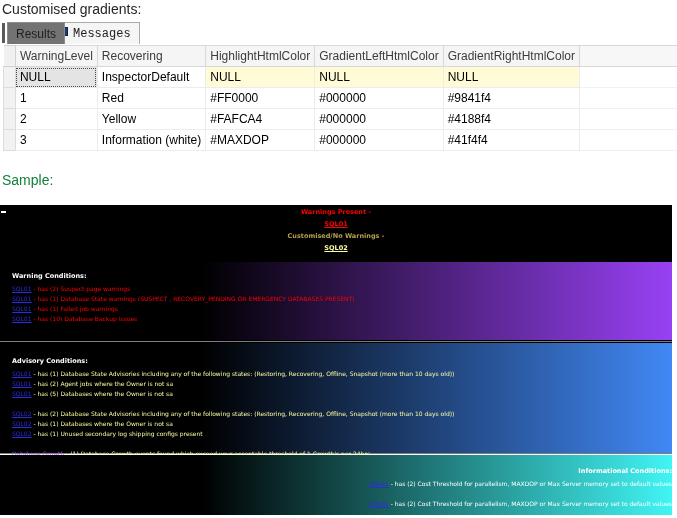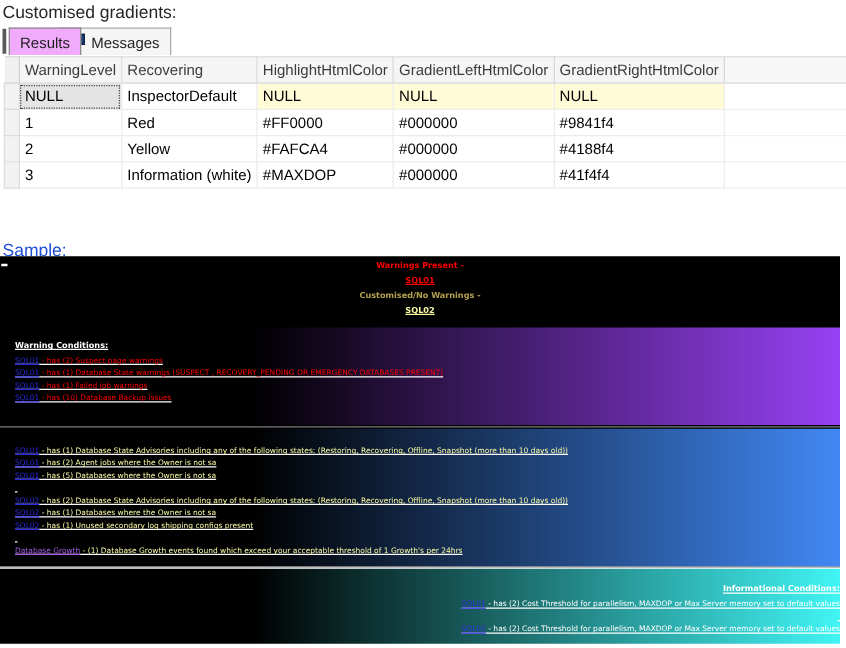--- a/index.html
+++ b/index.html
@@ -1,27 +1,27 @@
 <!DOCTYPE html>
 <html><head>
 <meta charset="utf-8">
 <style>
   html,body{margin:0;padding:0;background:#fff;}
   .stage{position:relative;width:677px;height:518px;background:#fff;overflow:hidden;
          font-family:"Liberation Sans",sans-serif;}
   .page-title{position:absolute;left:2px;top:1px;font-size:14px;color:#262626;}
-  .sample-title{position:absolute;left:2px;top:192px;font-size:14px;color:#1d4ed8;}
+  .sample-title{position:absolute;left:2px;top:172px;font-size:14px;color:#15803d;}
 
   
   .tabstrip{position:absolute;left:0;top:22px;width:677px;height:23px;}
   .vbar{position:absolute;left:2px;top:1px;width:3px;height:20px;background:#5a5a5a;}
   .tab{position:absolute;top:0;height:22px;display:flex;align-items:center;box-sizing:border-box;
        font-size:12px;color:#1e1e1e;padding:0 8px;cursor:default;}
-  .tab-results{left:7px;background:#f0abfc;border:1px solid #8c8c8c;border-bottom:none;z-index:2;}
-  .tab-messages{left:49px;background:#f5f5f5;border:1px solid #ababab;border-bottom:none;gap:5px;padding-left:5px;}
+  .tab-results{left:7px;background:#737373;border:1px solid #8c8c8c;border-bottom:none;z-index:2;}
+  .tab-messages{left:49px;background:#f5f5f5;border:1px solid #ababab;border-bottom:none;gap:5px;padding-left:5px;font-family:Liberation Mono, monospace;}
   .msg-icon{position:relative;width:13px;height:13px;flex:0 0 13px;}
   .msg-icon .pg{position:absolute;left:0;top:1px;width:8px;height:11px;background:#fff;border:1px solid #41608a;box-sizing:border-box;}
   .msg-icon .pg i{display:block;height:1px;background:#9eb0c6;margin:1px 1px 0 1px;}
   .msg-icon .bk{position:absolute;right:0;top:0;width:5px;height:9px;background:#1d3a6e;border:1px solid #10244a;box-sizing:border-box;}
 
   
   table.grid{position:absolute;left:3px;top:45px;border-collapse:collapse;table-layout:fixed;
              font-size:12px;color:#000;}
   table.grid th,table.grid td{height:21px;box-sizing:border-box;padding:0 4px;text-align:left;
              overflow:hidden;white-space:nowrap;font-weight:400;}
@@ -37,21 +37,21 @@
   
   .sample{position:absolute;left:0;top:205px;width:672px;height:244px;background:#000;
           font-family:"DejaVu Sans",sans-serif;}
   .hdrband{position:absolute;left:0;top:0;width:100%;height:55px;display:flex;flex-direction:column;
            align-items:center;box-sizing:border-box;padding-top:4px;gap:5px;
            font-size:6.5px;font-weight:700;line-height:7px;}
   .hdrband a{text-decoration:underline;cursor:pointer;}
   .artifact{position:absolute;left:1px;top:6px;width:5px;height:2px;background:#fff;}
 
   .sec{position:absolute;left:0;width:100%;box-sizing:border-box;padding:9px 0 16px 12px;
-       font-size:6px;line-height:10px;color:#fff;text-decoration:underline;}
+       font-size:6px;line-height:10px;color:#fff;}
   .sec .sec-title{font-weight:700;font-size:6.5px;margin-bottom:3px;color:#fff;white-space:nowrap;}
   .sec .item{white-space:nowrap;}
   .sec .item a{text-decoration:underline;cursor:pointer;}
   .sec-warning{top:57px;height:78px;}
   .sec-advisory{top:138px;height:110px;padding-top:13px;}
   .sec-informational{top:250px;height:60px;padding-top:11px;text-align:right;}
   .sep{position:absolute;left:0;width:100%;height:1px;background:#7d7d7d;}
   .sep1{top:136px;} .sep2{top:248px;}
 </style>
 </head>
@@ -155,20 +155,21 @@
     <div class="sep sep2"></div>
     <div id="sections-root">
         <div class="sec sec-warning" style="background: linear-gradient(90deg, rgb(0, 0, 0) 0%, rgb(0, 0, 0) 30%, rgb(152, 65, 244) 100%);">
           <div class="sec-title">Warning Conditions:</div>
           <div class="item"><a style="color: rgb(43, 43, 224);">SQL01</a><span style="color: rgb(255, 0, 0);"> - has (2) Suspect page warnings</span></div>
           <div class="item"><a style="color: rgb(43, 43, 224);">SQL01</a><span style="color: rgb(255, 0, 0);"> - has (1) Database State warnings (SUSPECT , RECOVERY_PENDING OR EMERGENCY DATABASES PRESENT)</span></div>
           <div class="item"><a style="color: rgb(43, 43, 224);">SQL01</a><span style="color: rgb(255, 0, 0);"> - has (1) Failed job warnings</span></div>
           <div class="item"><a style="color: rgb(43, 43, 224);">SQL01</a><span style="color: rgb(255, 0, 0);"> - has (10) Database Backup issues</span></div>
         </div>
         <div class="sec sec-advisory" style="background: linear-gradient(90deg, rgb(0, 0, 0) 0%, rgb(0, 0, 0) 30%, rgb(65, 136, 244) 100%);">
+          <div class="sec-title">Advisory Conditions:</div>
           <div class="item"><a style="color: rgb(43, 43, 224);">SQL01</a><span style="color: rgb(250, 252, 164);"> - has (1) Database State Advisories including any of the following states: (Restoring, Recovering, Offline, Snapshot (more than 10 days old))</span></div>
           <div class="item"><a style="color: rgb(43, 43, 224);">SQL01</a><span style="color: rgb(250, 252, 164);"> - has (2) Agent jobs where the Owner is not sa</span></div>
           <div class="item"><a style="color: rgb(43, 43, 224);">SQL01</a><span style="color: rgb(250, 252, 164);"> - has (5) Databases where the Owner is not sa</span></div>
           <div class="item">&nbsp;</div>
           <div class="item"><a style="color: rgb(43, 43, 224);">SQL02</a><span style="color: rgb(250, 252, 164);"> - has (2) Database State Advisories including any of the following states: (Restoring, Recovering, Offline, Snapshot (more than 10 days old))</span></div>
           <div class="item"><a style="color: rgb(43, 43, 224);">SQL02</a><span style="color: rgb(250, 252, 164);"> - has (1) Databases where the Owner is not sa</span></div>
           <div class="item"><a style="color: rgb(43, 43, 224);">SQL02</a><span style="color: rgb(250, 252, 164);"> - has (1) Unused secondary log shipping configs present</span></div>
           <div class="item">&nbsp;</div>
           <div class="item"><a style="color: rgb(163, 91, 224);">Database Growth</a><span style="color: rgb(250, 252, 164);"> - (1) Database Growth events found which exceed your acceptable threshold of 1 Growth's per 24hrs</span></div>
         </div>

